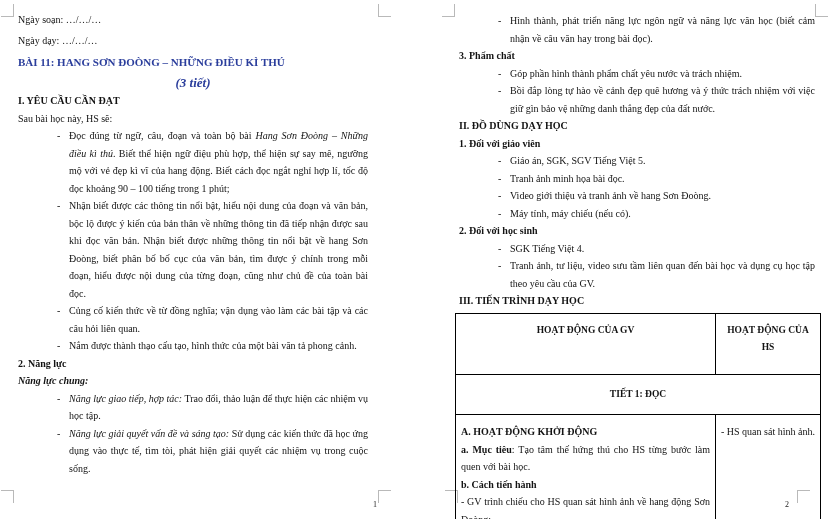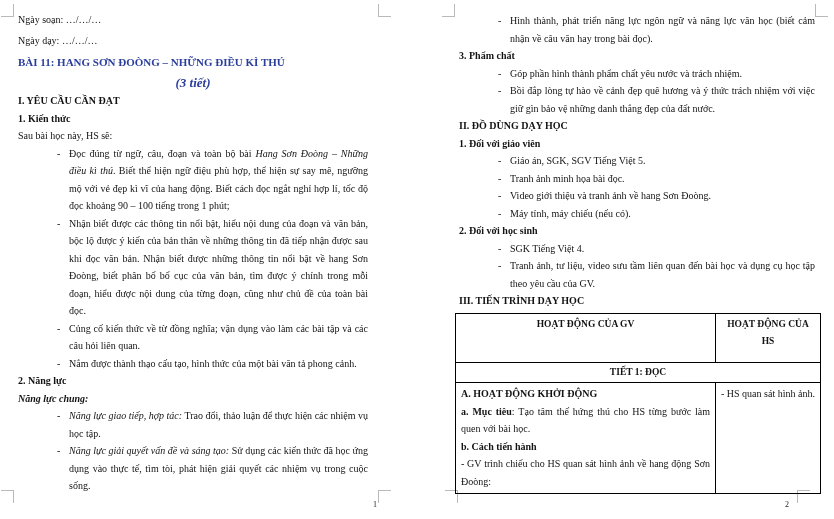--- a/index.html
+++ b/index.html
@@ -21,24 +21,24 @@
   .title    { font-weight:bold; color:#2b3e9c; text-align:left; font-size:11px; line-height:22px; }
   .subtitle { font-weight:bold; color:#2b3e9c; text-align:center; font-style:italic; font-size:13px; line-height:19px; }
   .h  { font-weight:bold; }
   .hi { font-weight:bold; font-style:italic; }
   .it { font-style:italic; }
 
   .bullet { position:relative; padding-left:51px; text-align:justify; }
   .bullet .mk { position:absolute; left:39px; top:0; }
 
   table.activity { border-collapse:collapse; table-layout:fixed; width:365px; margin-left:-4px; margin-top:3px; }
-  table.activity td { border:1px solid #000; vertical-align:top; font-size:9.5px; line-height:17.5px; padding:2px 5px; }
+  table.activity td { border:1px solid #000; vertical-align:top; font-size:9.5px; line-height:17.5px; padding:8px 5px; }
   .td-head { text-align:center; font-weight:bold; height:44px; }
   .td-head-hs span { display:inline-block; max-width:84px; }
-  .td-tiet { text-align:center; font-weight:bold; padding:1px 5px !important; }
+  .td-tiet { text-align:center; font-weight:bold; padding:11px 5px !important; }
   .td-body-left  { height:106px; text-align:justify; }
   .tcell-line { margin:0; }
 
   .pageno { position:absolute; bottom:10px; font-size:8px; color:#222; }
   #pageno1 { right:40px; }
   #pageno2 { right:45px; }
 
   .cm { position:absolute; width:12px; height:12px; border:0 solid #b9b9b9; }
   .cm-tl { border-right-width:1px; border-bottom-width:1px; top:4px; }
   .cm-tr { border-left-width:1px;  border-bottom-width:1px; top:4px; }
@@ -57,21 +57,20 @@
   <div class="cm cm-tr"></div>
   <div class="cm cm-bl"></div>
   <div class="cm cm-br"></div>
 
   <div class="content" id="content1">
     <p class="meta">Ngày soạn: …/…/…</p>
     <p class="meta">Ngày dạy: …/…/…</p>
     <p class="title">BÀI 11: HANG SƠN ĐOÒNG – NHỮNG ĐIỀU KÌ THÚ</p>
     <p class="subtitle">(3 tiết)</p>
     <p class="h">I. YÊU CẦU CẦN ĐẠT</p>
-    <p class="h">1. Kiến thức</p>
     <p>Sau bài học này, HS sẽ:</p>
 
     <p class="bullet">
       <span class="mk">-</span>
       <span>Đọc đúng từ ngữ, câu, đoạn và toàn bộ bài </span><span class="it">Hang Sơn Đoòng – Những điều kì thú</span><span>. Biết thể hiện ngữ điệu phù hợp, thể hiện sự say mê, ngưỡng mộ với vẻ đẹp kì vĩ của hang động. Biết cách đọc ngắt nghỉ hợp lí, tốc độ đọc khoảng 90 – 100 tiếng trong 1 phút;</span>
     </p>
     <p class="bullet">
       <span class="mk">-</span>
       <span>Nhận biết được các thông tin nổi bật, hiểu nội dung của đoạn và văn bản, bộc lộ được ý kiến của bản thân về những thông tin đã tiếp nhận được sau khi đọc văn bản. Nhận biết được những thông tin nổi bật về hang Sơn Đoòng, biết phân bố bố cục của văn bản, tìm được ý chính trong mỗi đoạn, hiểu được nội dung của từng đoạn, cũng như chủ đề của toàn bài đọc.</span>
     </p>

